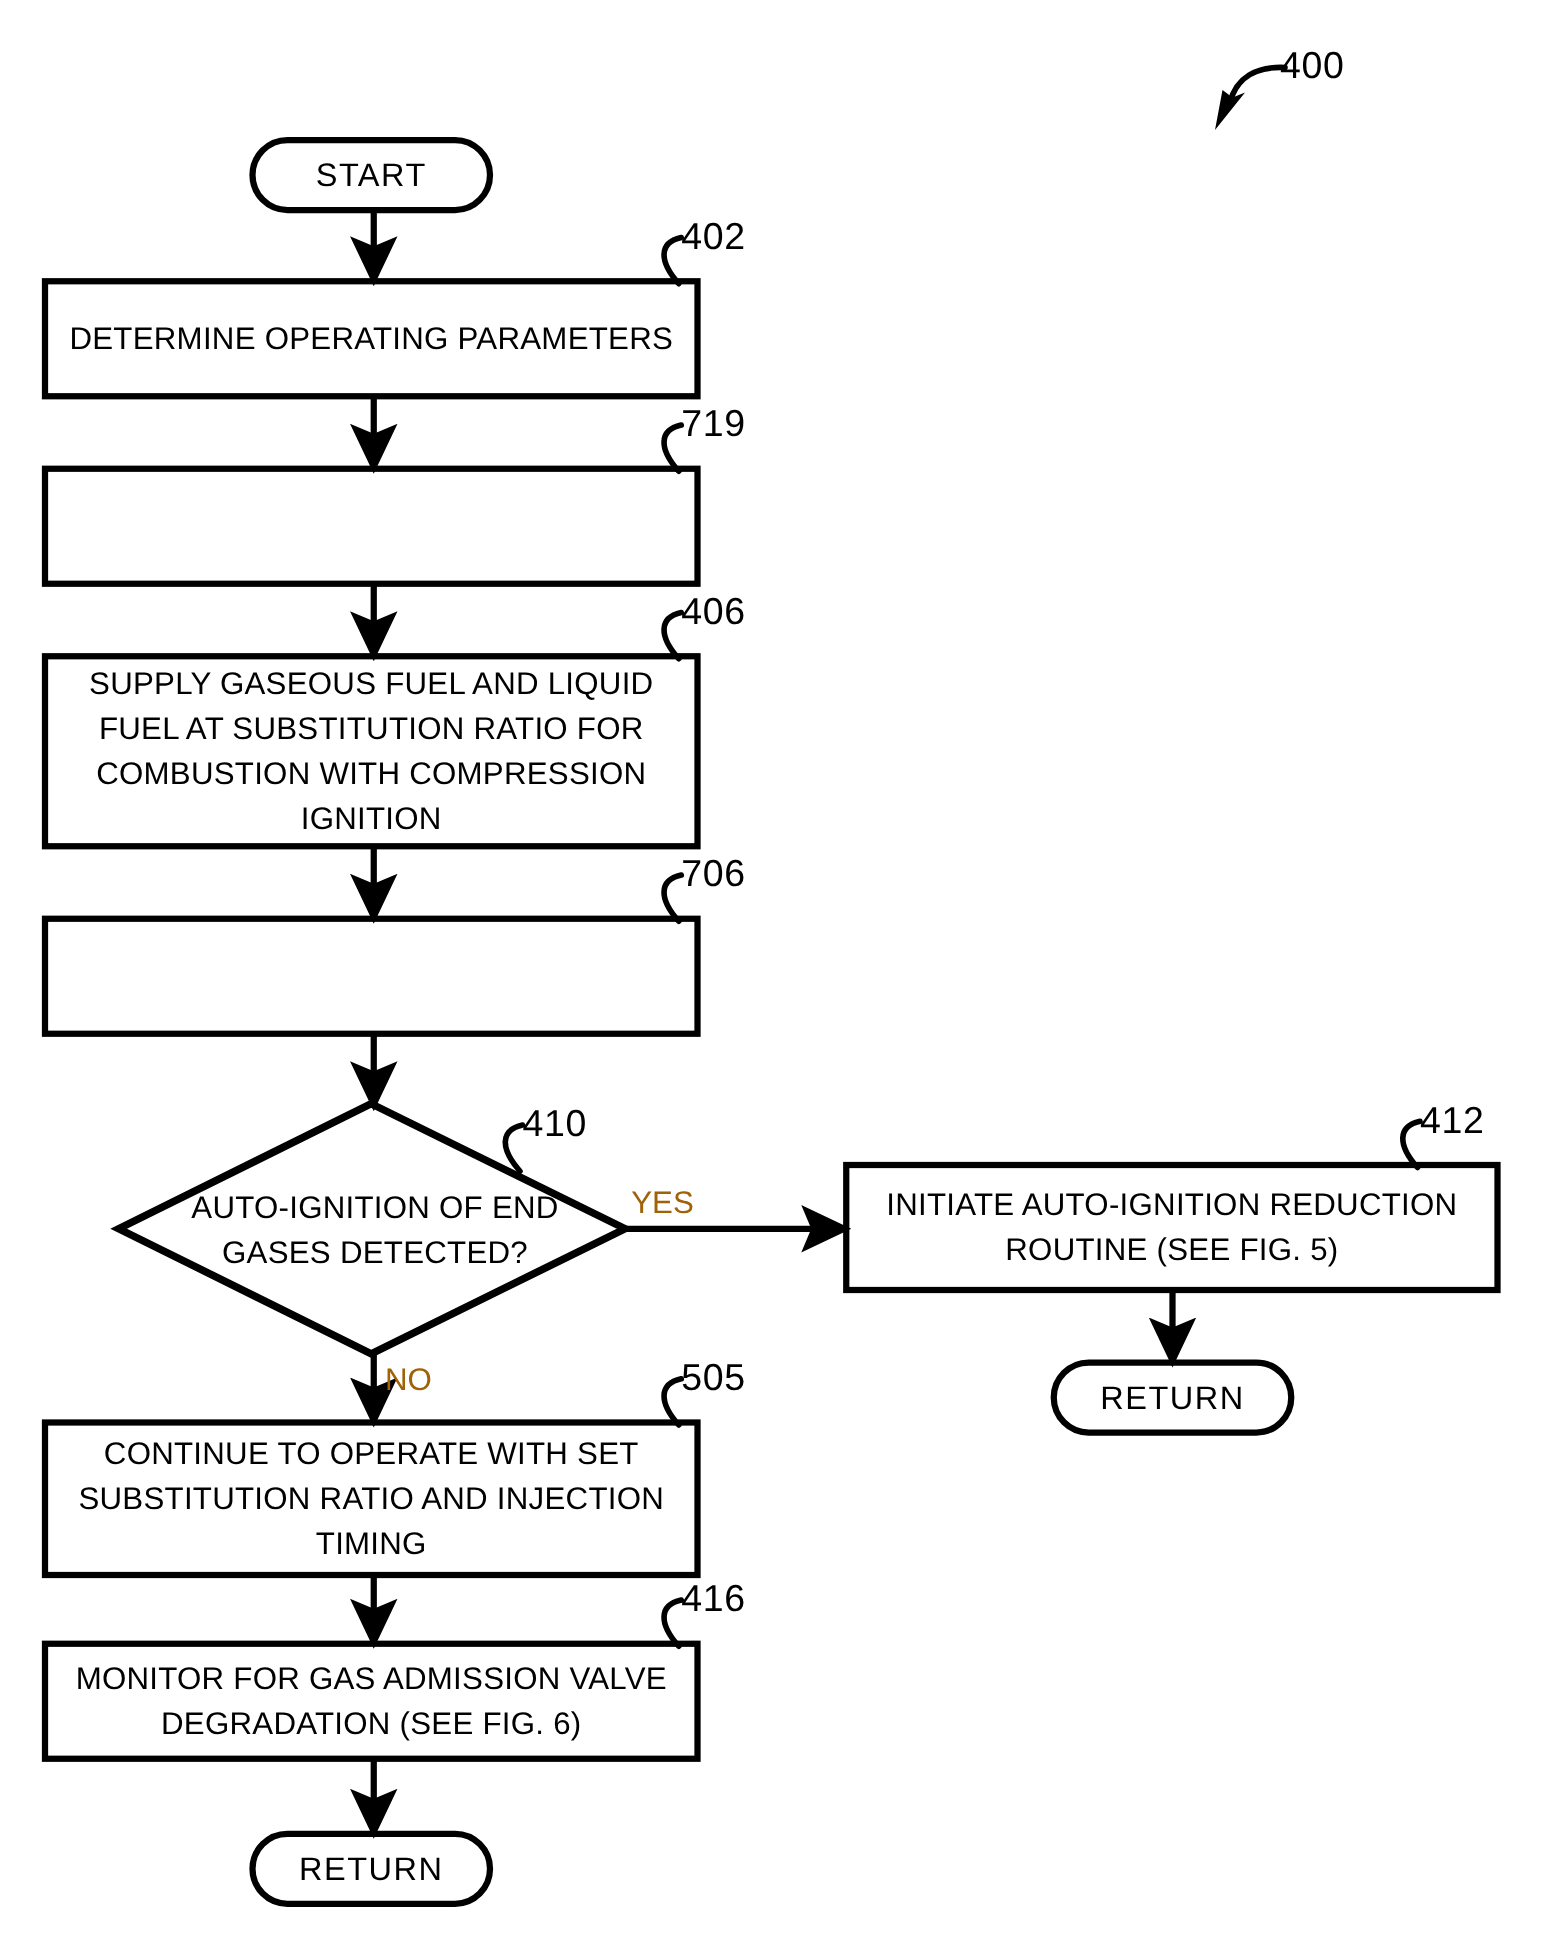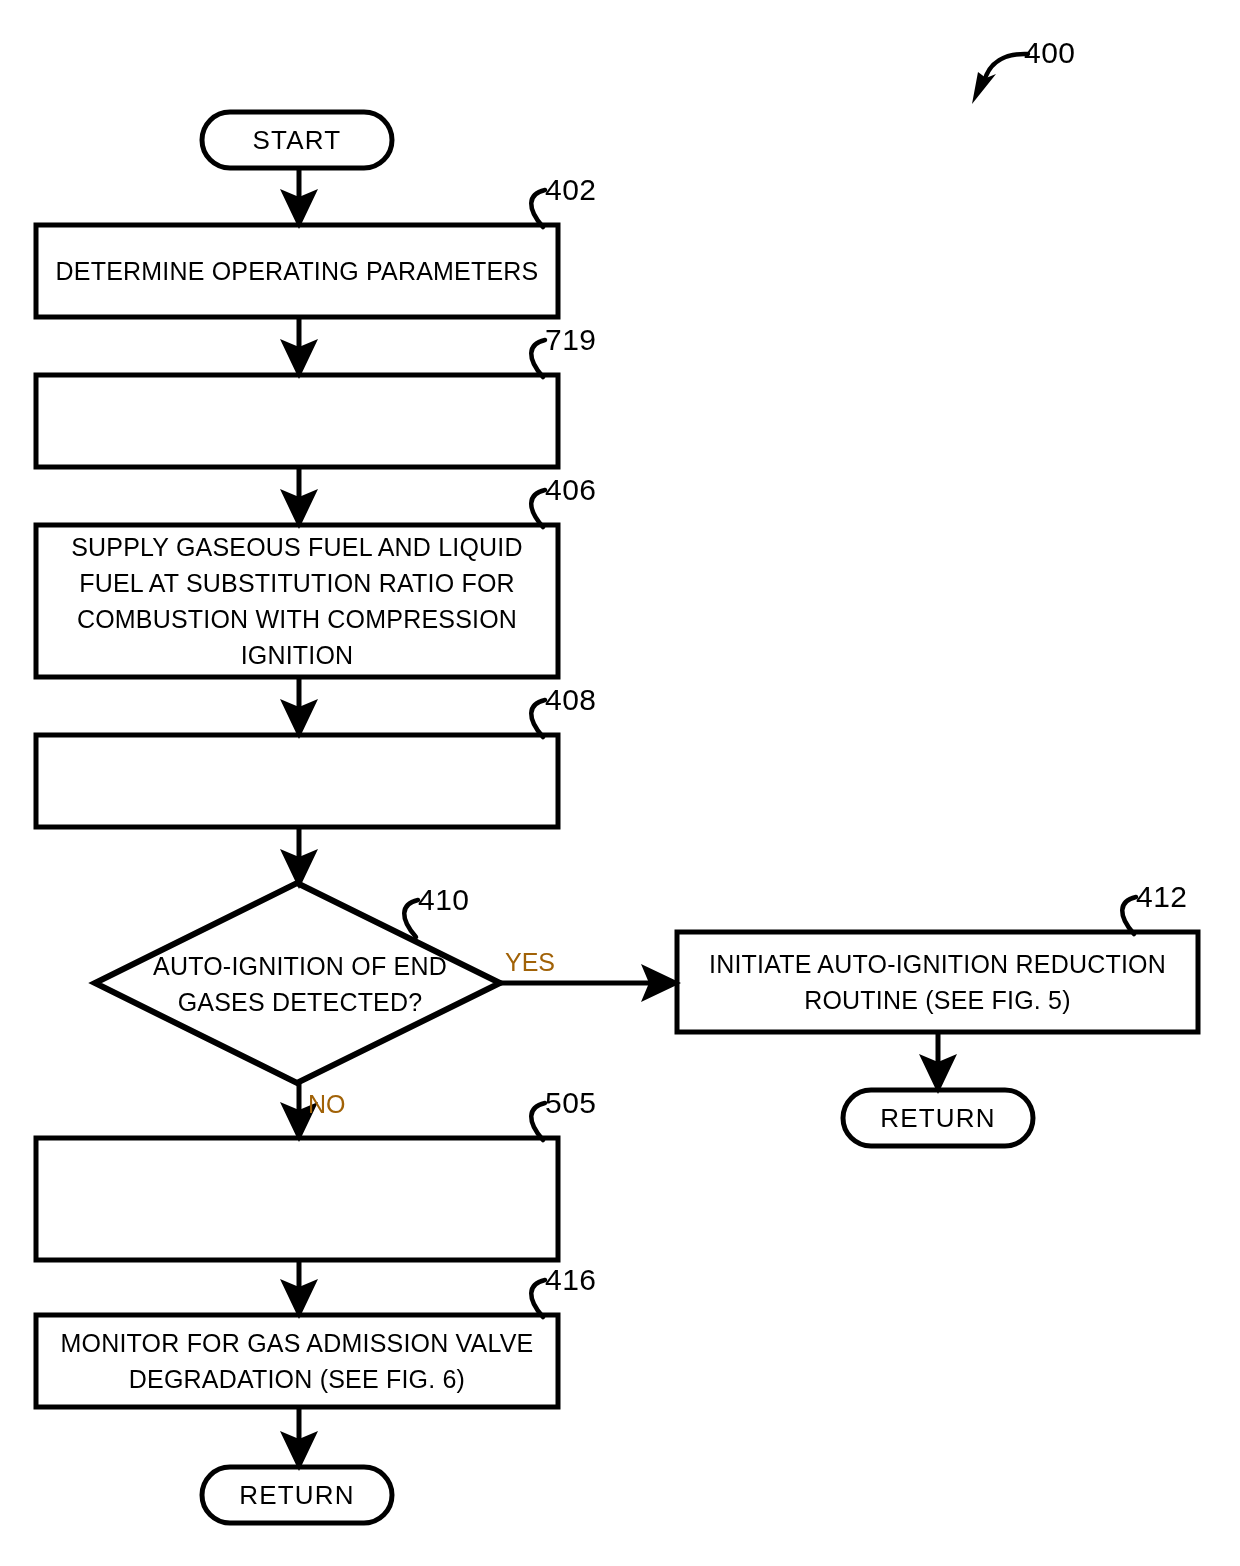--- a/index.html
+++ b/index.html
@@ -180,35 +180,38 @@
   <div class="ref-label" style="left:545px; top:175px;">402</div>
 
   <div class="ref-label" style="left:545px; top:325px;">719</div>
 
   <div class="node-text" style="left:36px; top:525px; width:522px; height:152px;">SUPPLY GASEOUS FUEL AND LIQUID
 FUEL AT SUBSTITUTION RATIO FOR
 COMBUSTION WITH COMPRESSION
 IGNITION</div>
   <div class="ref-label" style="left:545px; top:475px;">406</div>
 
-  <div class="ref-label" style="left:545px; top:685px;">408</div>
+  <div class="ref-label" style="left:545px; top:685px;">706</div>
 
   <div class="node-text" style="left:90px; top:938px; width:420px; height:92px;">AUTO-IGNITION OF END
 GASES DETECTED?</div>
   <div class="ref-label" style="left:418px; top:885px;">410</div>
 
   <div class="branch-label" style="left:505px; top:950px;">YES</div>
   <div class="branch-label" style="left:308px; top:1092px;">NO</div>
 
   <div class="node-text" style="left:677px; top:932px; width:521px; height:100px;">INITIATE AUTO-IGNITION REDUCTION
 ROUTINE (SEE FIG. 5)</div>
   <div class="ref-label" style="left:1136px; top:882px;">412</div>
 
   <div class="node-text term-text" style="left:843px; top:1090px; width:190px; height:56px;">RETURN</div>
 
+  <div class="node-text" style="left:36px; top:1138px; width:522px; height:122px;">CONTINUE TO OPERATE WITH SET
+SUBSTITUTION RATIO AND INJECTION
+TIMING</div>
   <div class="ref-label" style="left:545px; top:1088px;">505</div>
 
   <div class="node-text" style="left:36px; top:1315px; width:522px; height:92px;">MONITOR FOR GAS ADMISSION VALVE
 DEGRADATION (SEE FIG. 6)</div>
   <div class="ref-label" style="left:545px; top:1265px;">416</div>
 
   <div class="node-text term-text" style="left:202px; top:1467px; width:190px; height:56px;">RETURN</div>
 
 </div>
 

